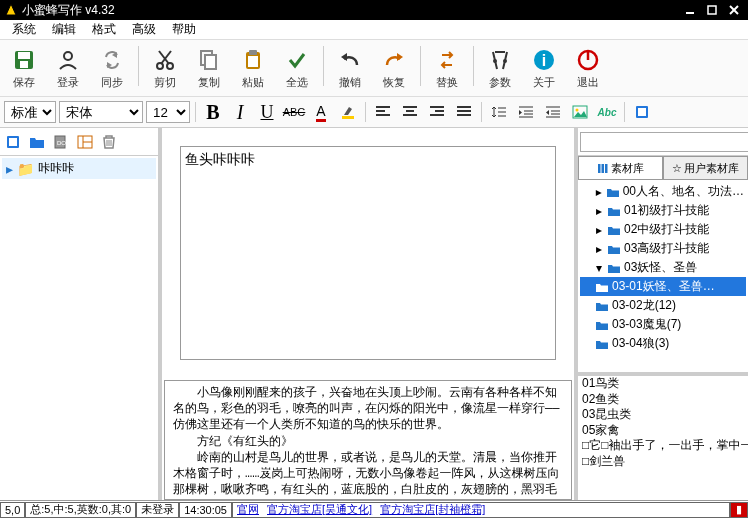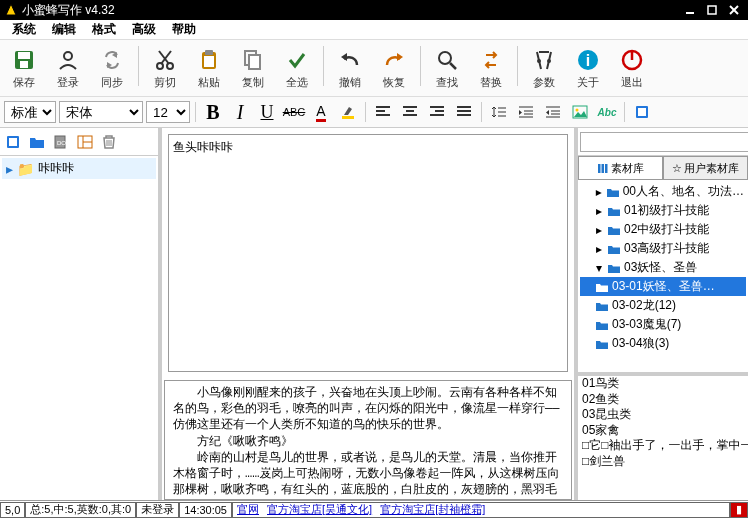--- a/index.html
+++ b/index.html
@@ -3,40 +3,40 @@
 <meta charset="utf-8">
 <style>
 * { box-sizing: border-box; margin: 0; padding: 0; }
 body { font-family: "Microsoft YaHei", Arial, sans-serif; font-size: 12px; width: 748px; height: 518px; overflow: hidden; background: #fff; display: flex; flex-direction: column; }
 .titlebar { background: #000; color: #fff; height: 20px; display: flex; align-items: center; padding: 0 4px; }
 .titlebar-icon { width: 14px; height: 14px; margin-right: 4px; display:inline-flex; align-items:center; justify-content:center; }
 .titlebar-title { flex: 1; }
 .titlebar-btns { display: flex; gap: 2px; }
 .titlebar-btn { width: 20px; height: 16px; color: #fff; display: flex; align-items: center; justify-content: center; cursor: pointer; }
 .menubar { background: #fff; height: 20px; display: flex; align-items: center; padding: 0 4px; border-bottom: 1px solid #ddd; }
-.menu-item { padding: 2px 8px; cursor: pointer; font-weight: bold; }
+.menu-item { padding: 2px 8px; cursor: pointer; }
 .toolbar { background: #fafafa; border-bottom: 1px solid #ddd; padding: 4px 2px; display: flex; align-items: flex-start; }
 .tb-btn { display: flex; flex-direction: column; align-items: center; padding: 2px 8px; cursor: pointer; min-width: 44px; }
 .tb-icon { width: 28px; height: 28px; display: flex; align-items: center; justify-content: center; font-size: 20px; }
 .tb-label { font-size: 11px; margin-top: 1px; color:#333; }
 .tb-sep { width: 1px; height: 40px; background: #ccc; margin: 2px 4px; }
 .formatbar { background: #fafafa; border-bottom: 1px solid #ccc; padding: 3px 4px; display: flex; align-items: center; gap: 3px; }
 .fb-select { height: 22px; border: 1px solid #aaa; background: #fff; padding: 0 2px; }
 .fb-btn { width: 24px; height: 24px; display: flex; align-items: center; justify-content: center; cursor: pointer; border: 1px solid transparent; font-size:16px; }
 .fb-sep { width: 1px; height: 20px; background: #ccc; margin: 0 2px; }
 .main { flex: 1; display: flex; overflow: hidden; }
 .left-panel { width: 162px; border-right: 4px solid #ccc; display: flex; flex-direction: column; background:#fff; }
 .lp-toolbar { height: 28px; border-bottom: 1px solid #ccc; display: flex; align-items: center; padding: 0 2px; gap:2px; }
 .lp-btn { width: 22px; height: 22px; display:flex; align-items:center; justify-content:center; cursor:pointer; }
 .lp-tree { flex:1; overflow:auto; padding: 2px; }
 .tree-item { display:flex; align-items:center; padding:2px 4px; gap:4px; cursor:pointer; }
 .tree-item.selected { background:#e5f3ff; }
 .folder-ico { color:#2277cc; font-size:14px; }
 .center-panel { flex:1; display:flex; flex-direction:column; border-right:4px solid #ccc; }
-.editor { flex:1; border:1px solid #999; margin:6px; padding:4px; background:#fff; overflow:auto; font-size:12px; }
+.editor { flex:1; border:1px solid #999; margin:18px; padding:4px; background:#fff; overflow:auto; font-size:14px; }
 .preview { height:120px; border:1px solid #999; margin:2px 2px 0 2px; padding:4px 8px; background:#fff; overflow:auto; font-size:12px; line-height:1.35; }
 .preview p { text-indent: 2em; font-family: Liberation Mono, monospace; }
 .right-panel { width:170px; display:flex; flex-direction:column; }
 .search-row { height:28px; border-bottom:1px solid #ccc; display:flex; align-items:center; padding:2px; gap:2px; }
 .search-input { flex:1; height:20px; border:1px solid #aaa; padding:0 4px; }
 .tabs { display:flex; height:24px; border-bottom:1px solid #999; }
 .tab { flex:1; border:1px solid #999; border-bottom:none; display:flex; align-items:center; justify-content:center; gap:2px; cursor:pointer; font-size:11px; background:#eee; }
 .tab.active { background:#fff; }
 .mat-tree { flex:1; overflow:auto; padding:2px; font-size:12px; }
 .mt-item { display:flex; align-items:center; padding:1px 2px; gap:3px; cursor:pointer; white-space:nowrap; }
@@ -128,39 +128,39 @@
           <circle cx="18" cy="19" r="3" fill="none" stroke="#333" stroke-width="2"></circle>
           <line x1="9" y1="17" x2="19" y2="4" stroke="#333" stroke-width="2"></line>
           <line x1="17" y1="17" x2="7" y2="4" stroke="#333" stroke-width="2"></line>
         </svg>
       </div>
       <div class="tb-label">剪切</div>
     </div>
     <div class="tb-btn">
       <div class="tb-icon">
         <svg width="26" height="26">
+          <rect x="5" y="4" width="11" height="14" fill="none" stroke="#888" stroke-width="2"></rect>
+          <rect x="9" y="8" width="11" height="14" fill="#fff" stroke="#888" stroke-width="2"></rect>
+        </svg>
+      </div>
+      <div class="tb-label">复制</div>
+    </div>
+    <div class="tb-btn">
+      <div class="tb-icon">
+        <svg width="26" height="26">
           <rect x="6" y="5" width="14" height="17" fill="#c08000" rx="2"></rect>
           <rect x="9" y="3" width="8" height="5" fill="#888" rx="1"></rect>
           <rect x="8" y="9" width="10" height="11" fill="#fff"></rect>
         </svg>
       </div>
       <div class="tb-label">粘贴</div>
     </div>
     <div class="tb-btn">
       <div class="tb-icon">
         <svg width="26" height="26">
-          <rect x="5" y="4" width="11" height="14" fill="none" stroke="#888" stroke-width="2"></rect>
-          <rect x="9" y="8" width="11" height="14" fill="#fff" stroke="#888" stroke-width="2"></rect>
-        </svg>
-      </div>
-      <div class="tb-label">复制</div>
-    </div>
-    <div class="tb-btn">
-      <div class="tb-icon">
-        <svg width="26" height="26">
           <path d="M6 13 L11 19 L20 7" fill="none" stroke="#2e7d32" stroke-width="3"></path>
         </svg>
       </div>
       <div class="tb-label">全选</div>
     </div>
     <div class="tb-sep"></div>
     <div class="tb-btn">
       <div class="tb-icon">
         <svg width="26" height="26">
           <path d="M20 18a8 8 0 0 0-13-6" fill="none" stroke="#333" stroke-width="2.5"></path>
@@ -172,29 +172,20 @@
     <div class="tb-btn">
       <div class="tb-icon">
         <svg width="26" height="26">
           <path d="M6 18a8 8 0 0 1 13-6" fill="none" stroke="#c60" stroke-width="2.5"></path>
           <polygon points="22,10 16,6 16,14" fill="#c60"></polygon>
         </svg>
       </div>
       <div class="tb-label">恢复</div>
     </div>
     <div class="tb-sep"></div>
-    <div class="tb-btn">
-      <div class="tb-icon">
-        <svg width="26" height="26">
-          <circle cx="11" cy="11" r="6" fill="none" stroke="#333" stroke-width="2"></circle>
-          <line x1="16" y1="16" x2="22" y2="22" stroke="#333" stroke-width="2.5"></line>
-        </svg>
-      </div>
-      <div class="tb-label">查找</div>
-    </div>
     <div class="tb-btn">
       <div class="tb-icon">
         <svg width="26" height="26">
           <path d="M8 8 L18 8 M15 5 L18 8 L15 11 M18 18 L8 18 M11 15 L8 18 L11 21" fill="none" stroke="#c60" stroke-width="2"></path>
         </svg>
       </div>
       <div class="tb-label">替换</div>
     </div>
     <div class="tb-sep"></div>
     <div class="tb-btn">
@@ -366,21 +357,21 @@
           <span class="folder-ico">▸ 📁</span>
           <span>咔咔咔</span>
         </div>
       </div>
   </div>
 
   <div class="center-panel">
     <div class="editor">鱼头咔咔咔</div>
     <div class="preview" id="preview">
         <p>小鸟像刚刚醒来的孩子，兴奋地在头顶上吵闹。云南有各种各样不知名的鸟，彩色的羽毛，嘹亮的叫声，在闪烁的阳光中，像流星一样穿行——仿佛这里还有一个人类所不知道的鸟的快乐的世界。</p>
-        <p>方纪《啾啾齐鸣》</p>
+        <p>方纪《有红头的》</p>
         <p>岭南的山村是鸟儿的世界，或者说，是鸟儿的天堂。清晨，当你推开木格窗子时，……岌岗上可热闹呀，无数小鸟像卷起一阵风，从这棵树压向那棵树，啾啾齐鸣，有红头的，蓝底股的，白肚皮的，灰翅膀的，黑羽毛的，五颜六色，蜂拥而至，又蜂拥而去。</p>
       </div>
   </div>
 
   <div class="right-panel">
     <div class="search-row">
       <input class="search-input" style="">
 
     </div>
     <div class="tabs" id="tabs">

